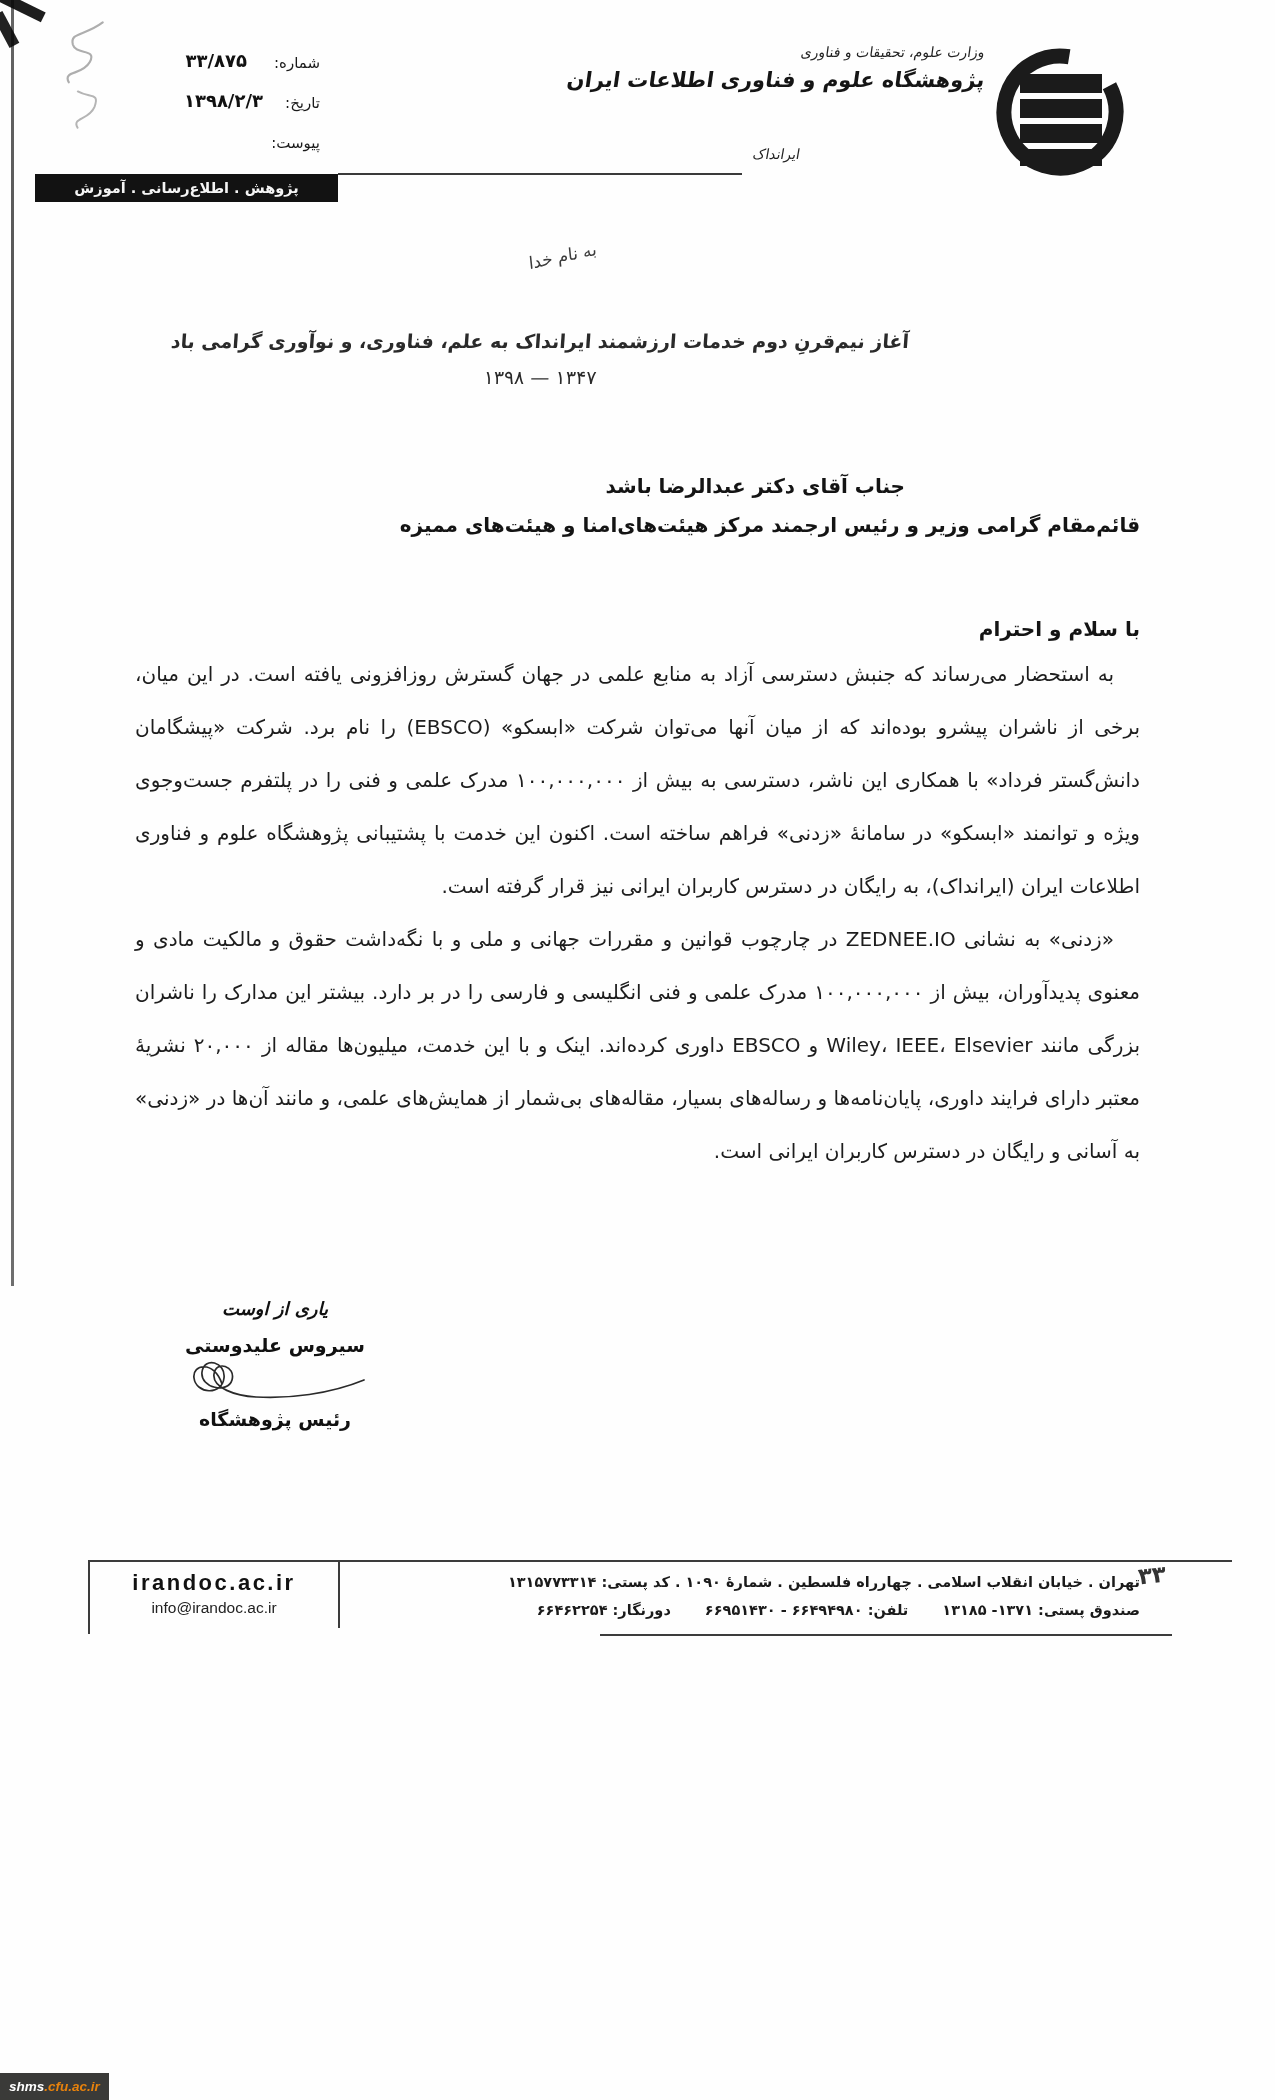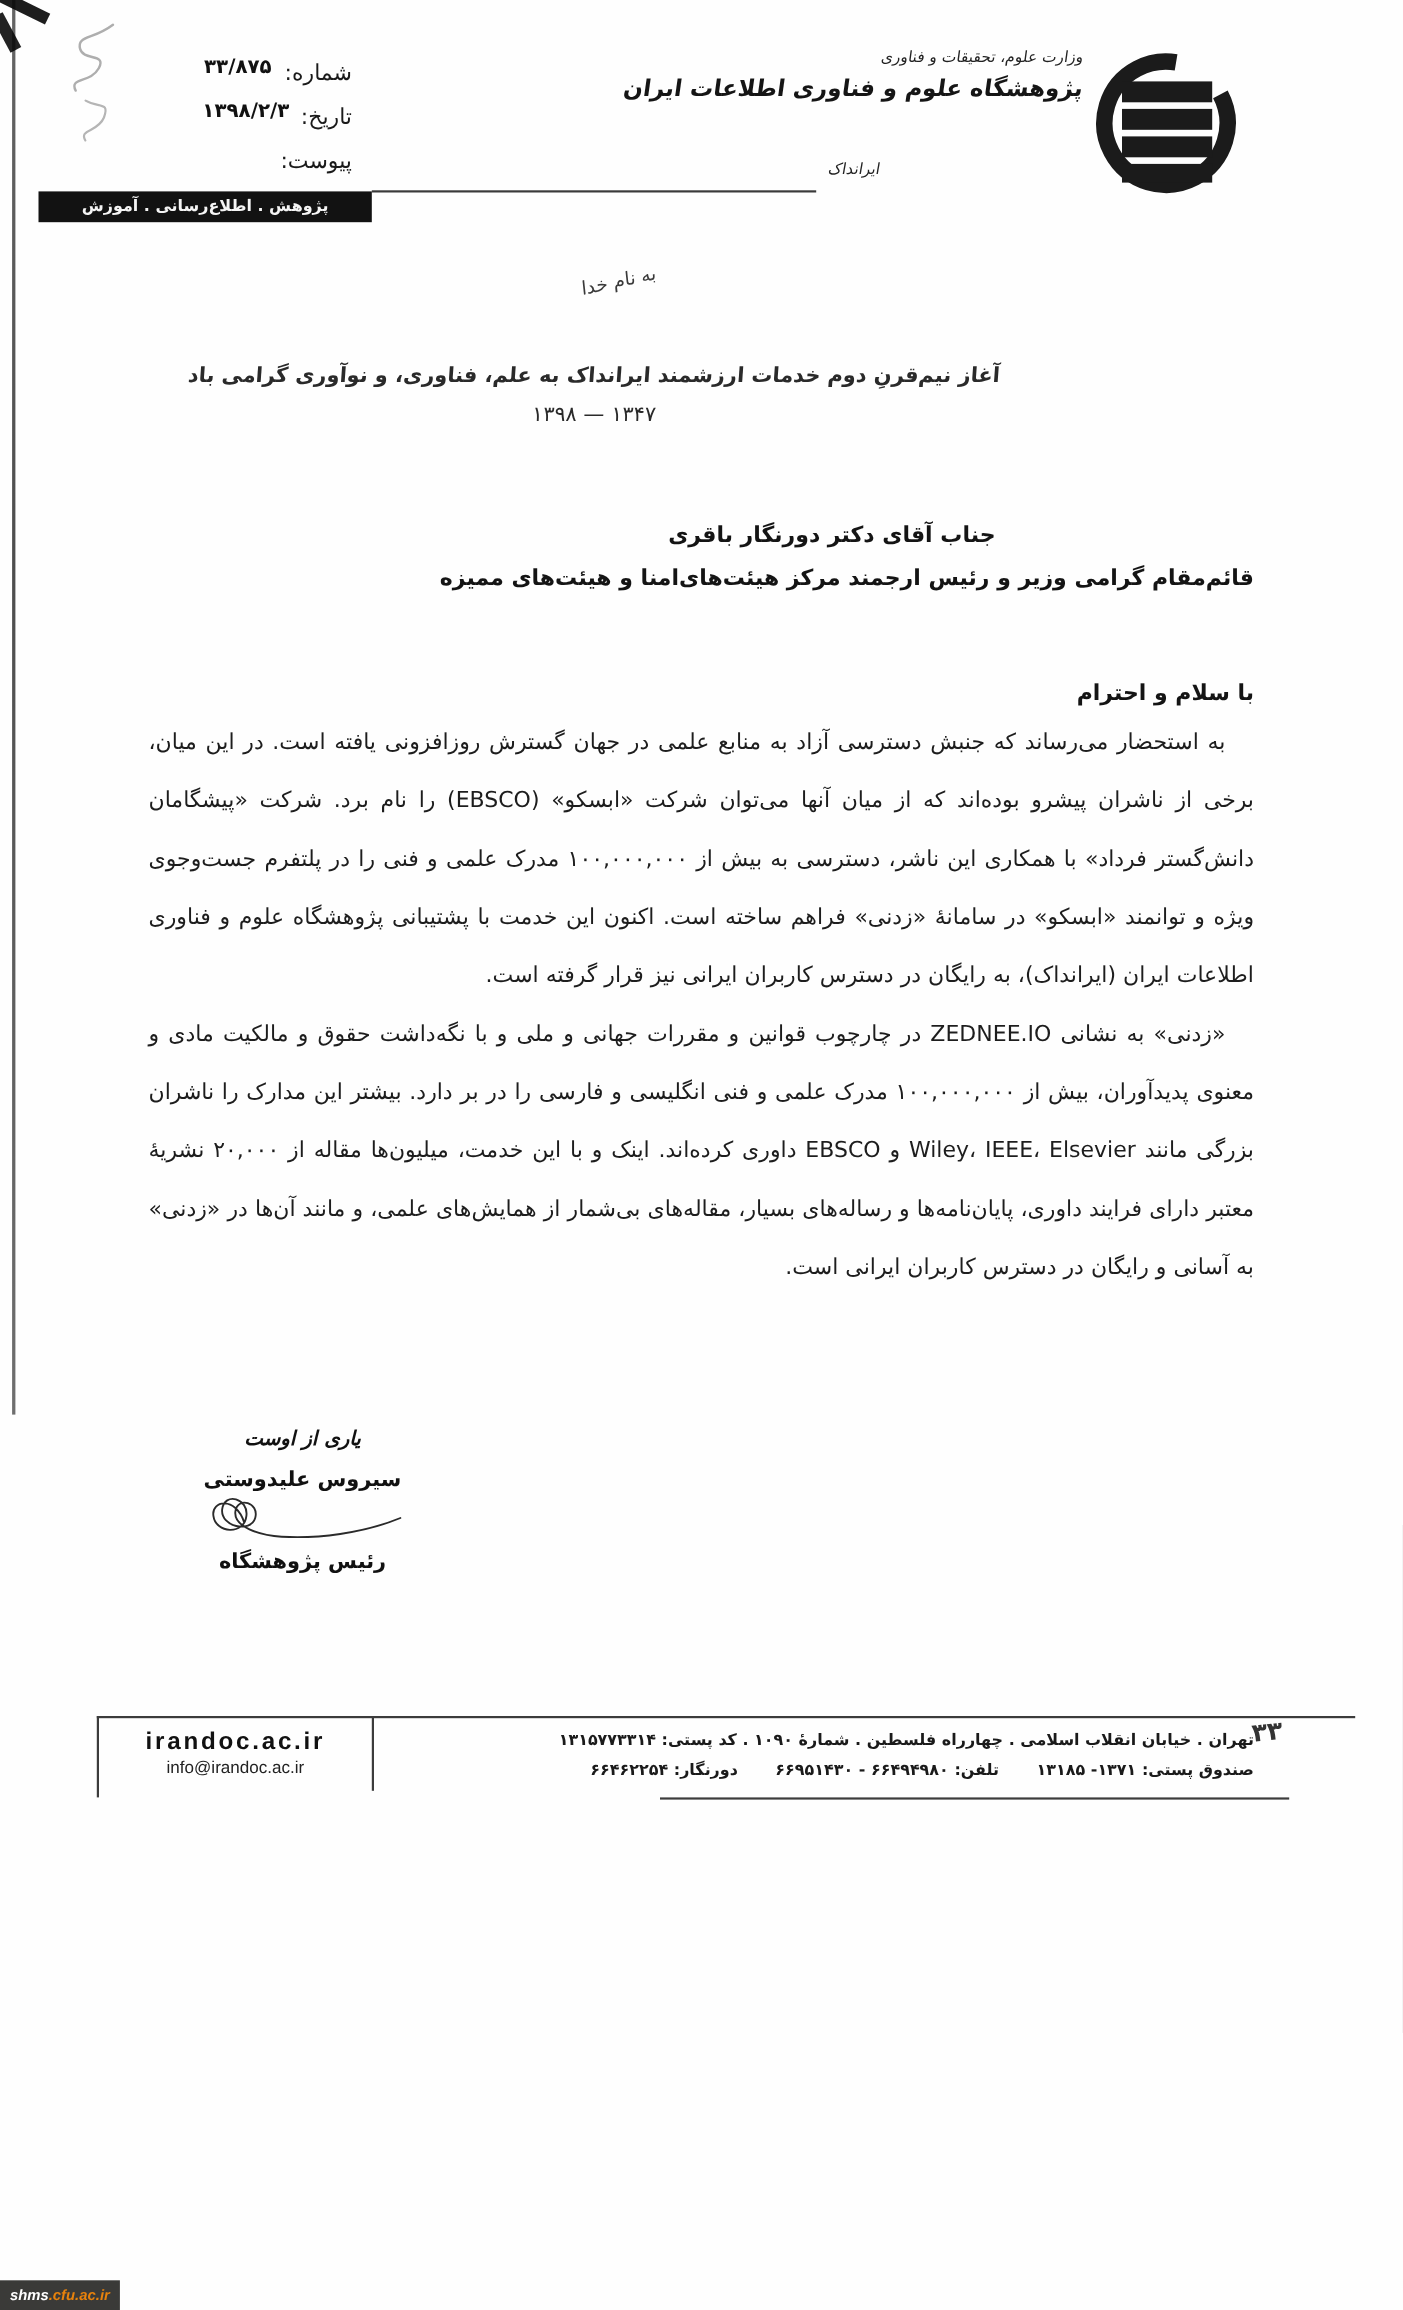--- a/index.html
+++ b/index.html
@@ -15,21 +15,21 @@
   .corner-mark1{left:-8px; top:0; width:54px; height:11px; background:#0a0a0a; transform:rotate(26deg); opacity:.92;}
   .corner-mark2{left:-12px; top:24px; width:36px; height:11px; background:#0a0a0a; transform:rotate(62deg); opacity:.9;}
   .scribble{left:46px; top:16px; transform:rotate(-6deg); opacity:.8;}
   
   .ministry{right:290px; top:44px; font-size:14px; color:#222; transform:skewX(-8deg); direction:rtl;}
   .institute{right:290px; top:68px; font-size:21px; font-weight:bold; color:#151515; transform:skewX(-8deg); direction:rtl; letter-spacing:-0.5px;}
   .shortname{right:475px; top:146px; font-size:14px; color:#222; transform:skewX(-10deg); direction:rtl;}
   .head-rule{left:338px; top:173px; width:404px; height:2px; background:#3a3a3a;}
   .logo{left:990px; top:40px;}
   
-  .meta-label{font-size:20px; color:#1a1a1a; direction:rtl;}
+  .meta-label{font-size:15px; color:#1a1a1a; direction:rtl;}
   .meta-value{font-size:18px; font-weight:bold; color:#111; direction:rtl;}
   .lbl-no{right:955px; top:54px;}   .val-no{right:1028px; top:50px;}
   .lbl-date{right:955px; top:94px;} .val-date{right:1012px; top:90px;}
   .lbl-att{right:955px; top:134px;}
   
   .tagbar{left:35px; top:174px; width:303px; height:28px; background:#121212;
     color:#f5f5f5; font-size:14.5px; font-weight:bold; text-align:center; line-height:29px; direction:rtl;}
   
   .bismillah{left:528px; top:246px; font-size:17px; color:#3a3a3a; transform:rotate(-12deg) skewX(-6deg); direction:rtl;}
   .banner{left:135px; top:330px; width:810px; text-align:center; direction:rtl; color:#2a2a2a;}
@@ -107,21 +107,21 @@
 
   <div class="abs tagbar">پژوهش . اطلاع‌رسانی . آموزش</div>
 
   <div class="abs bismillah">به نام خدا</div>
 
   <div class="abs banner">
     <div class="banner-line">آغاز نیم‌قرنِ دوم خدمات ارزشمند ایرانداک به علم، فناوری، و نوآوری گرامی باد</div>
     <div class="banner-years">۱۳۴۷ — ۱۳۹۸</div>
   </div>
 
-  <div class="abs rcpt rcpt-name">جناب آقای دکتر دورنگار باقری</div>
+  <div class="abs rcpt rcpt-name">جناب آقای دکتر عبدالرضا باشد</div>
   <div class="abs rcpt rcpt-title">قائم‌مقام گرامی وزیر و رئیس ارجمند مرکز هیئت‌های‌امنا و هیئت‌های ممیزه</div>
 
   <div class="abs salutation">با سلام و احترام</div>
 
   <div class="abs body-text">
     <p>به استحضار می‌رساند که جنبش دسترسی آزاد به منابع علمی در جهان گسترش روزافزونی یافته است. در این میان، برخی از ناشران پیشرو بوده‌اند که از میان آنها می‌توان شرکت «ابسکو» (EBSCO) را نام برد. شرکت «پیشگامان دانش‌گستر فرداد» با همکاری این ناشر، دسترسی به بیش از ۱۰۰,۰۰۰,۰۰۰ مدرک علمی و فنی را در پلتفرم جست‌وجوی ویژه و توانمند «ابسکو» در سامانهٔ «زدنی» فراهم ساخته است. اکنون این خدمت با پشتیبانی پژوهشگاه علوم و فناوری اطلاعات ایران (ایرانداک)، به رایگان در دسترس کاربران ایرانی نیز قرار گرفته است.</p>
     <p>«زدنی» به نشانی ZEDNEE.IO در چارچوب قوانین و مقررات جهانی و ملی و با نگه‌داشت حقوق و مالکیت مادی و معنوی پدیدآوران، بیش از ۱۰۰,۰۰۰,۰۰۰ مدرک علمی و فنی انگلیسی و فارسی را در بر دارد. بیشتر این مدارک را ناشران بزرگی مانند Wiley، IEEE، Elsevier و EBSCO داوری کرده‌اند. اینک و با این خدمت، میلیون‌ها مقاله از ۲۰,۰۰۰ نشریهٔ معتبر دارای فرایند داوری، پایان‌نامه‌ها و رساله‌های بسیار، مقاله‌های بی‌شمار از همایش‌های علمی، و مانند آن‌ها در «زدنی» به آسانی و رایگان در دسترس کاربران ایرانی است.</p>
   </div>
 
   <div class="abs sig">

